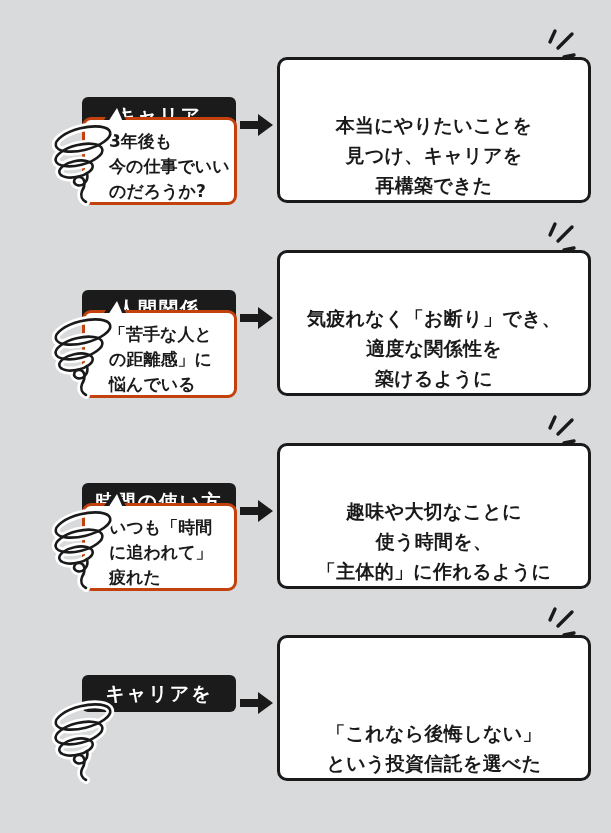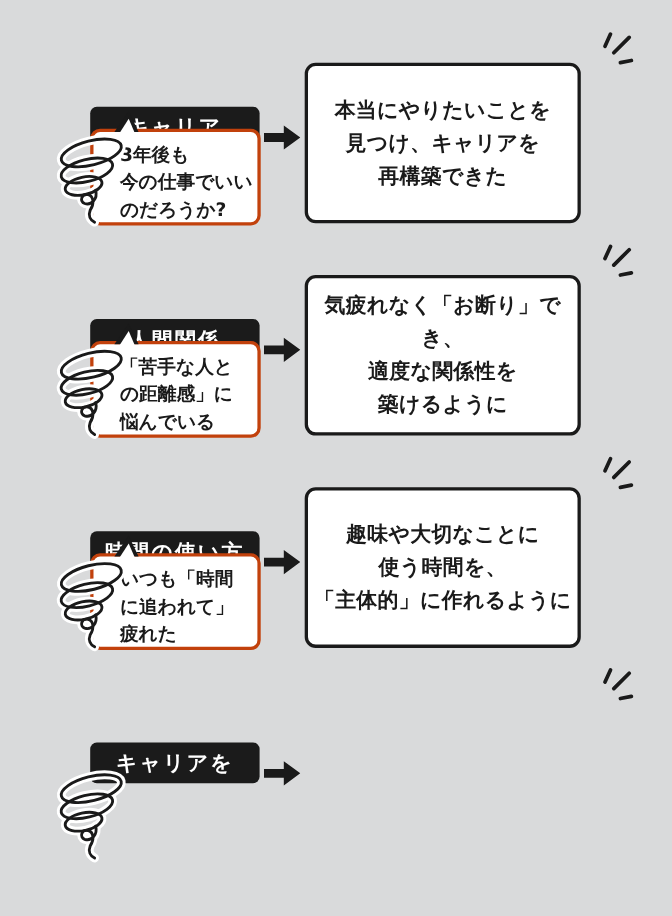--- a/index.html
+++ b/index.html
@@ -53,25 +53,25 @@
     font-size:17px;font-weight:bold;line-height:25px;
     white-space:pre-line;
   }
 
   .swirl{position:absolute;left:48px;top:64px;width:76px;height:88px;}
   .arrow{position:absolute;left:240px;top:54px;width:33px;height:28px;}
   .sparkle{position:absolute;left:541px;top:-29px;width:40px;height:38px;}
 
   .box{
     position:absolute;left:277px;top:0;
-    width:251px;height:146px;
+    width:314px;height:146px;
     background:#fff;
     border:3px solid #1a1a1a;border-radius:10px;
     box-sizing:border-box;
-    display:flex;align-items:center;justify-content:center;
+    display:flex;align-items:flex-end;justify-content:center;
   }
   .outcome{
     margin:0;
     font-size:19px;font-weight:bold;line-height:30px;
     text-align:center;white-space:pre-line;letter-spacing:0.3px;
   }
   svg{display:block;width:100%;height:100%;}
 </style>
 </head>
 <body>
@@ -234,20 +234,24 @@
           <ellipse cx="28" cy="48" rx="17" ry="8" transform="rotate(-12 28 48)"></ellipse>
           <path d="M39 52 C41 60 35 66 29 64 C24 62 26 55 32 56 C37 57 38 64 34 70 C32 75 34 79 38 81"></path>
         </g>
       </svg>
     </div>
     <div class="arrow">
       <svg viewBox="0 0 33 28">
           <path d="M0 10 H18 V3 L33 14 L18 25 V18 H0 Z" fill="#1a1a1a"></path>
         </svg>
     </div>
+    <div class="box">
+      <p class="outcome">「これなら後悔しない」
+という投資信託を選べた</p>
+    </div>
     <div class="sparkle">
       <svg viewBox="0 0 40 38" fill="none" stroke="#1a1a1a" stroke-width="3.4" stroke-linecap="round">
         <path d="M14 3 L9 14"></path>
           <path d="M31 6 L17 20"></path>
           <path d="M23 29 L33 27"></path>
       </svg>
     </div>
   </section>
 
 </div>

